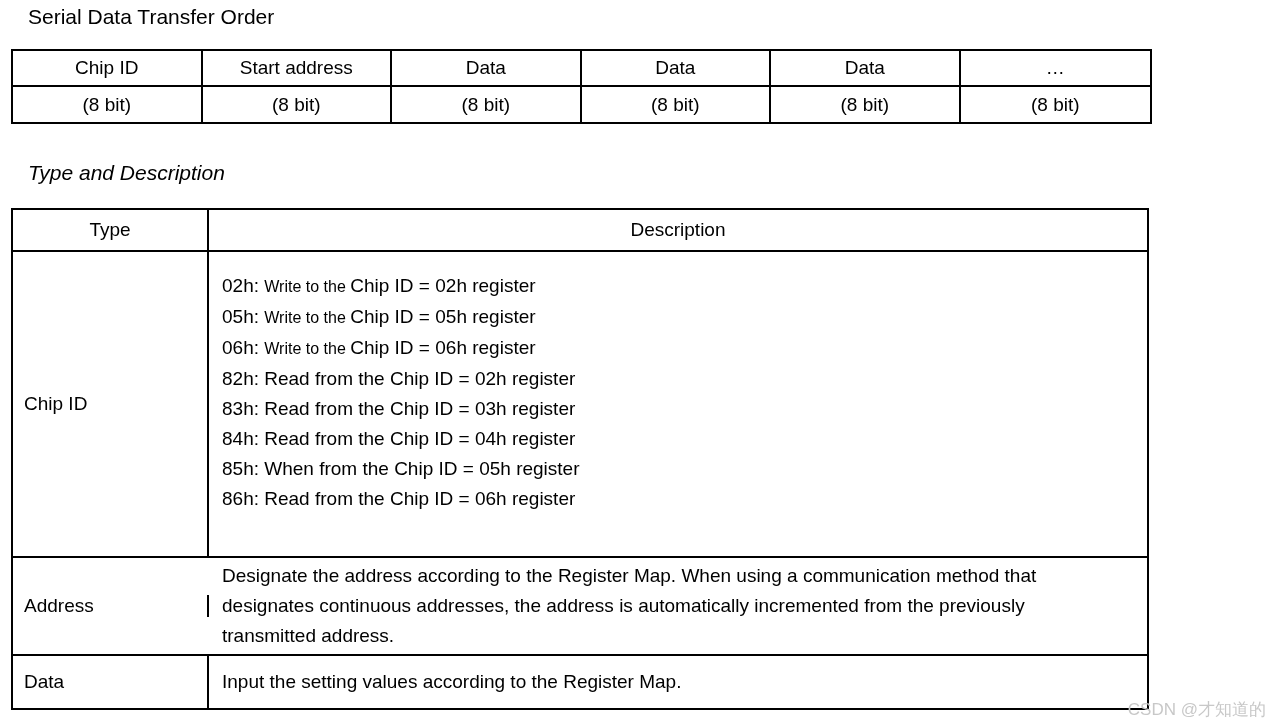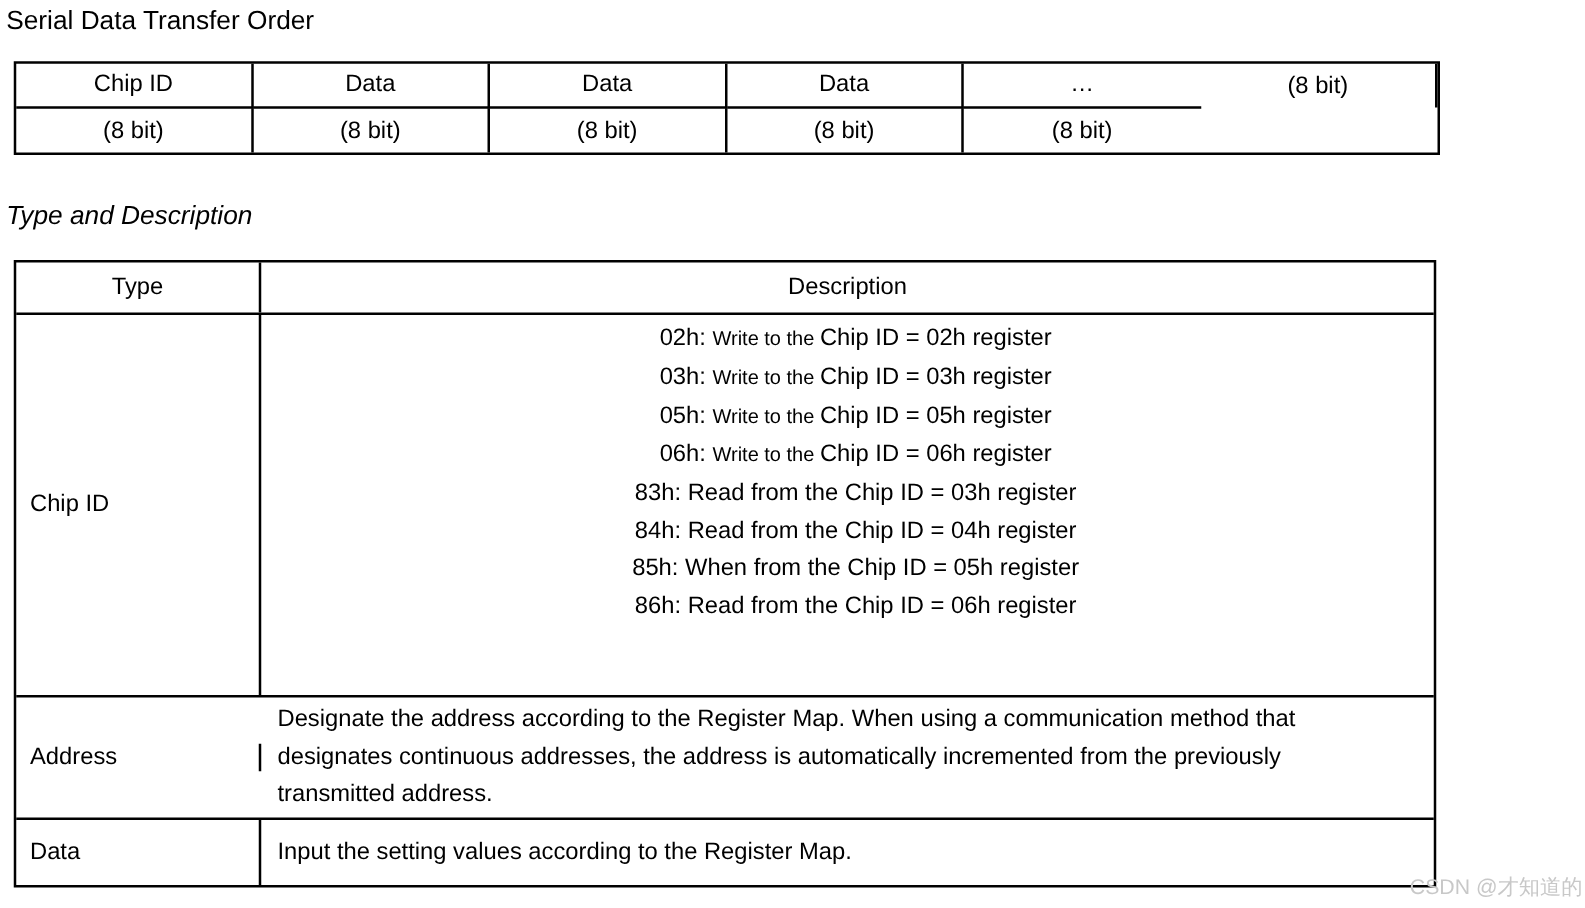--- a/index.html
+++ b/index.html
@@ -4,21 +4,21 @@
 <style>
   * { margin:0; padding:0; box-sizing:border-box; }
   html,body { background:#ffffff; }
   body {
     width:1268px; height:726px;
     position:relative; overflow:hidden;
     color:#000;
     font-family:"Liberation Sans", sans-serif;
   }
   .section-title {
-    position:absolute; left:5px;
+    position:absolute; left:28px;
     font-size:21px; font-weight:400; line-height:24px;
     white-space:nowrap;
   }
   #title-transfer { top:5px; }
   #title-typedesc { top:161px;font-style:italic; }
 
   
   .t1 {
     position:absolute; left:11px; top:49px; width:1141px;
     border:2px solid #000;
@@ -48,21 +48,21 @@
     display:flex; align-items:center;
     padding-left:11px;
     white-space:nowrap;
   }
   .t2-desc { flex:1; padding-left:13px; }
   .t2-header { height:42px; }
   .t2-header .t2-type { justify-content:center; padding-left:0; }
   .t2-header .t2-desc { display:flex; align-items:center; justify-content:center; padding-left:0; }
 
   .row-chip-id { height:306px; }
-  .row-chip-id .t2-desc { padding-top:4px;text-align:center; }
+  .row-chip-id .t2-desc { padding-top:19px; }
   .chip-line { line-height:30px; white-space:nowrap; }
   .seg-lg { font-size:19px; }
   .seg-sm { font-size:16px; }
 
   .row-address { height:98px;align-items:center; }
   .row-address .t2-desc {
     display:flex; flex-direction:column; justify-content:center;
     padding-right:32px;
   }
   .row-address .para { line-height:30px; }
@@ -80,20 +80,21 @@
     margin-left:36px;
   }
 </style>
 </head>
 <body>
 
 <h1 id="title-transfer" class="section-title">Serial Data Transfer Order</h1>
 
 <div id="t1" class="t1">
     <div class="t1-cell t1-label">Chip ID</div>
+    <div class="t1-cell t1-label">Start address</div>
     <div class="t1-cell t1-label">Data</div>
     <div class="t1-cell t1-label">Data</div>
     <div class="t1-cell t1-label">Data</div>
     <div class="t1-cell t1-label last">…</div>
     <div class="t1-cell t1-bits">(8 bit)</div>
     <div class="t1-cell t1-bits">(8 bit)</div>
     <div class="t1-cell t1-bits">(8 bit)</div>
     <div class="t1-cell t1-bits">(8 bit)</div>
     <div class="t1-cell t1-bits">(8 bit)</div>
     <div class="t1-cell t1-bits last">(8 bit)</div>
@@ -104,23 +105,23 @@
 <div id="t2" class="t2">
   <div class="t2-row t2-header">
     <div class="t2-type">Type</div>
     <div class="t2-desc">Description</div>
   </div>
   <div id="t2-body">
       <div class="t2-row row-chip-id">
         <div class="t2-type">Chip ID</div>
         <div class="t2-desc">
           <div class="chip-line"><span class="seg-lg">02h: </span><span class="seg-sm">Write to the </span><span class="seg-lg">Chip ID = 02h register</span></div>
-          <div class="chip-line"><span class="seg-lg">03h: </span><span class="seg-sm">Write to the </span><span class="seg-lg">Chip ID = 03h register</span></div>
           <div class="chip-line"><span class="seg-lg">05h: </span><span class="seg-sm">Write to the </span><span class="seg-lg">Chip ID = 05h register</span></div>
           <div class="chip-line"><span class="seg-lg">06h: </span><span class="seg-sm">Write to the </span><span class="seg-lg">Chip ID = 06h register</span></div>
+          <div class="chip-line"><span class="seg-lg">82h: Read from the Chip ID = 02h register</span></div>
           <div class="chip-line"><span class="seg-lg">83h: Read from the Chip ID = 03h register</span></div>
           <div class="chip-line"><span class="seg-lg">84h: Read from the Chip ID = 04h register</span></div>
           <div class="chip-line"><span class="seg-lg">85h: When from the Chip ID = 05h register</span></div>
           <div class="chip-line"><span class="seg-lg">86h: Read from the Chip ID = 06h register</span></div>
         </div>
       </div>
       <div class="t2-row row-address">
         <div class="t2-type">Address</div>
         <div class="t2-desc">
           <div class="para">Designate the address according to the Register Map. When using a communication method that designates continuous addresses, the address is automatically incremented from the previously transmitted address.</div>

